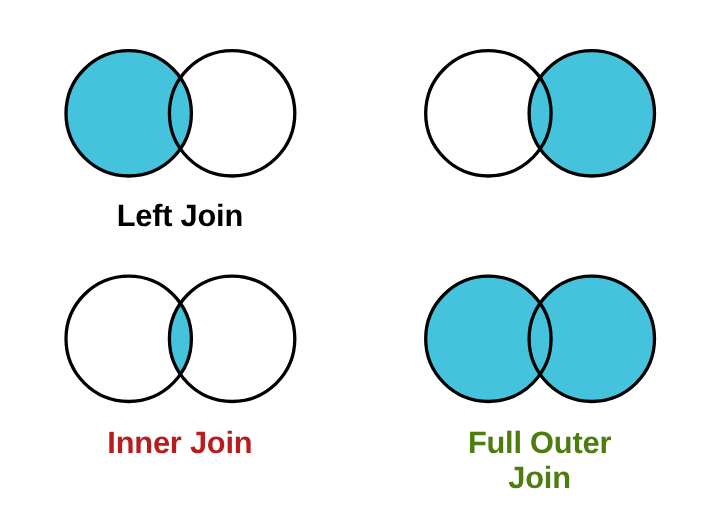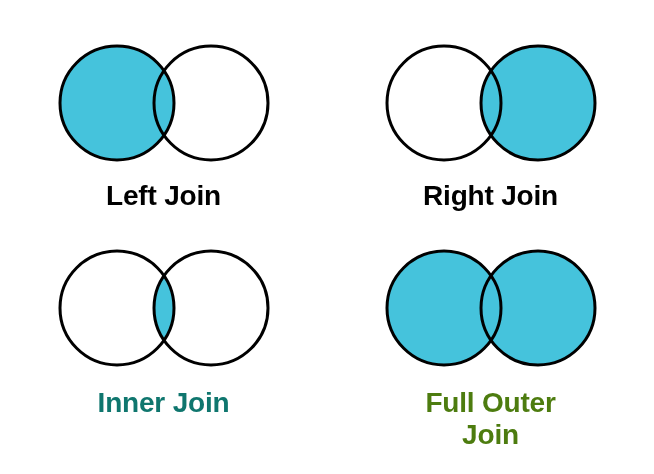--- a/index.html
+++ b/index.html
@@ -118,42 +118,41 @@
 
           <circle cx="151" cy="59" r="57" fill="#45c3dc"></circle>
 
           <g clip-path="url(#clip-rj-left)">
             <circle cx="151" cy="59" r="57" fill="#45c3dc"></circle>
           </g>
           <circle cx="57" cy="59" r="57" fill="none" stroke="#000000" stroke-width="3"></circle>
           <circle cx="151" cy="59" r="57" fill="none" stroke="#000000" stroke-width="3"></circle>
         </svg>
       </div>
-      <div class="join-label" style="color: rgb(0, 0, 0);">Right Join</div>
     </div>
 
     <div class="join-cell row-bottom">
       <div class="venn-wrap">
         <svg class="venn-svg" viewBox="0 0 208 122" xmlns="http://www.w3.org/2000/svg">
           <defs>
             <clipPath id="clip-ij-right">
               <circle cx="151" cy="59" r="57"></circle>
             </clipPath>
           </defs>
           <circle cx="57" cy="59" r="57" fill="#ffffff"></circle>
           <circle cx="151" cy="59" r="57" fill="#ffffff"></circle>
 
           <g clip-path="url(#clip-ij-right)">
             <circle cx="57" cy="59" r="57" fill="#45c3dc"></circle>
           </g>
           <circle cx="57" cy="59" r="57" fill="none" stroke="#000000" stroke-width="3"></circle>
           <circle cx="151" cy="59" r="57" fill="none" stroke="#000000" stroke-width="3"></circle>
         </svg>
       </div>
-      <div class="join-label" style="color: #0f766e;">Inner Join</div>
+      <div class="join-label" style="color: #b91c1c;">Inner Join</div>
     </div>
 
     <div class="join-cell row-bottom">
       <div class="venn-wrap">
         <svg class="venn-svg" viewBox="0 0 208 122" xmlns="http://www.w3.org/2000/svg">
 
           <circle cx="57" cy="59" r="57" fill="#45c3dc"></circle>
           <circle cx="151" cy="59" r="57" fill="#45c3dc"></circle>
           <circle cx="57" cy="59" r="57" fill="none" stroke="#000000" stroke-width="3"></circle>
           <circle cx="151" cy="59" r="57" fill="none" stroke="#000000" stroke-width="3"></circle>

